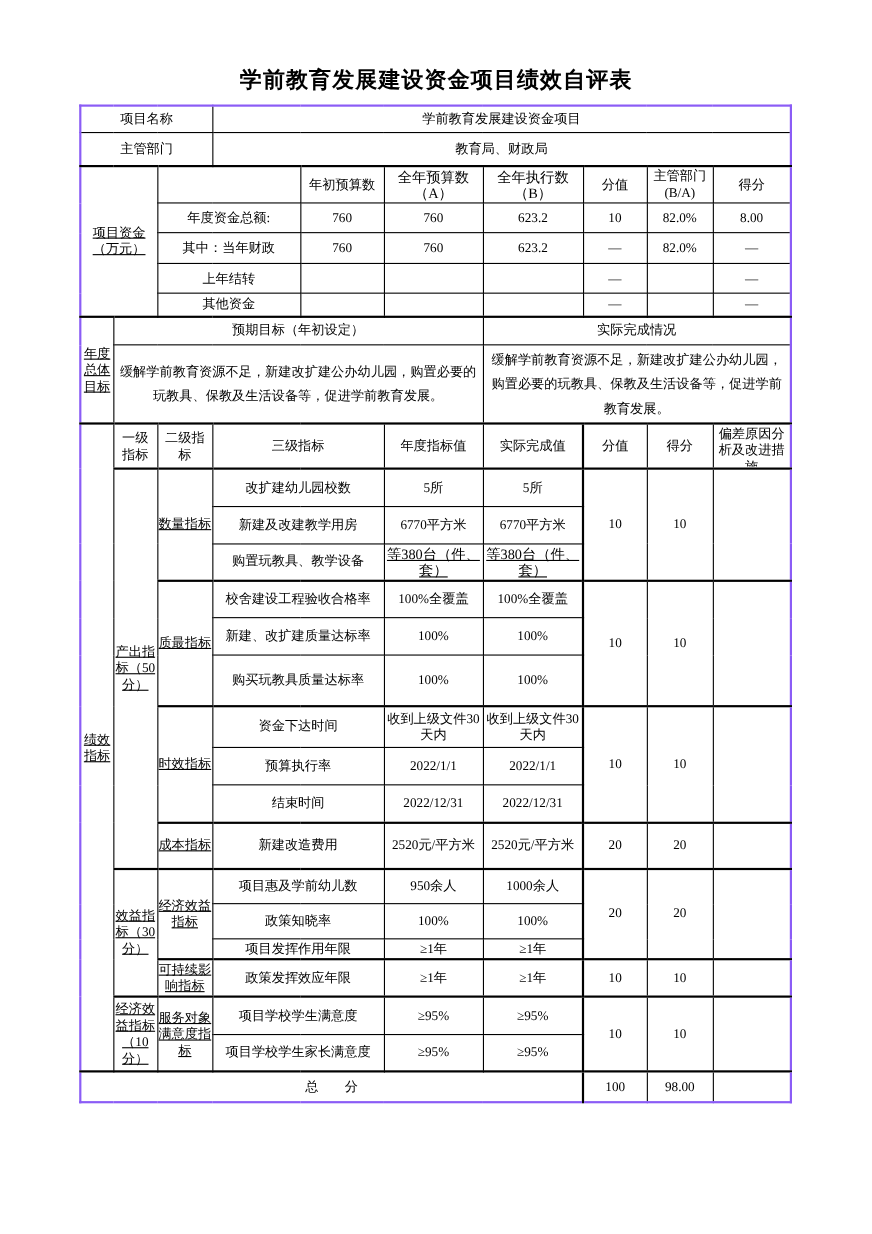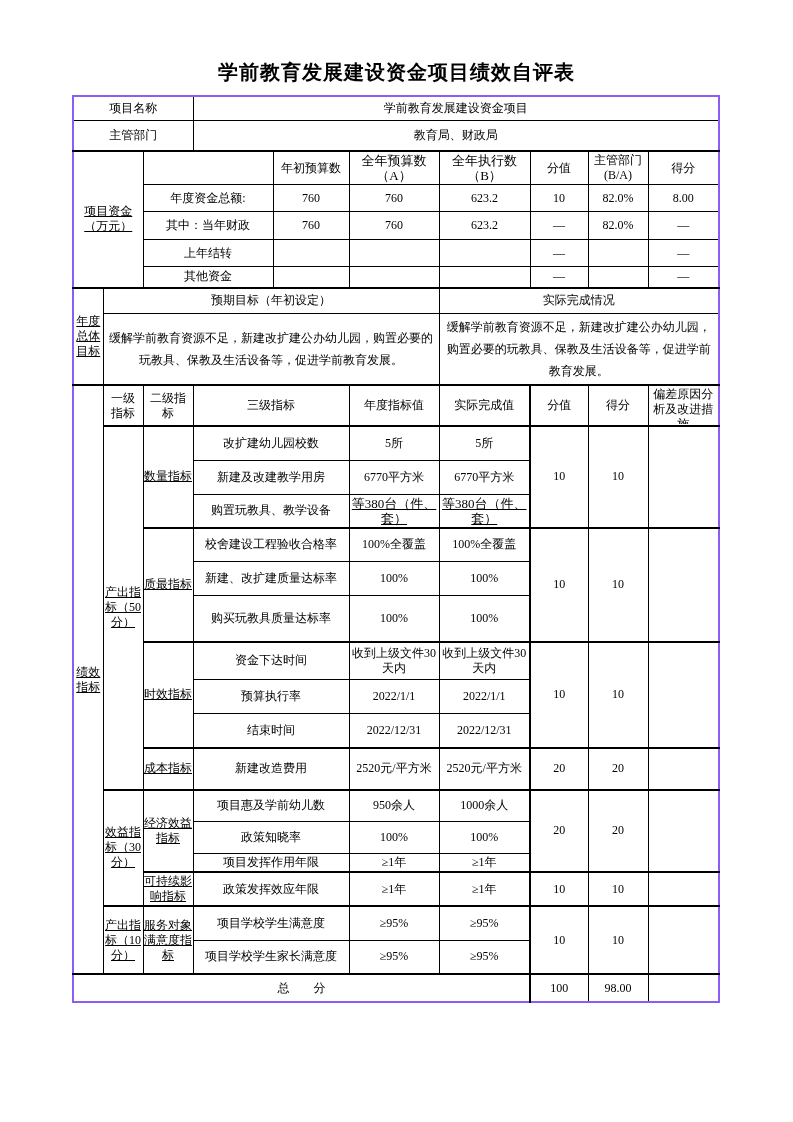--- a/index.html
+++ b/index.html
@@ -250,21 +250,21 @@
       <td class="bt pad0">可持续影响指标</td>
       <td colspan="2" class="l bt">政策发挥效应年限</td>
       <td class="bt">≥1年</td>
       <td class="bt">≥1年</td>
       <td class="bt bl">10</td>
       <td class="bt">10</td>
       <td class="bt"></td>
     </tr>
 
     <tr style="height:34px">
-      <td rowspan="2" class="bt pad0">产出指标（10分）</td>
+      <td rowspan="2" class="bt pad0">经济效益指标（10分）</td>
       <td rowspan="2" class="bt pad0">服务对象满意度指标</td>
       <td colspan="2" class="l bt">项目学校学生满意度</td>
       <td class="bt">≥95%</td>
       <td class="bt">≥95%</td>
       <td rowspan="2" class="bt bl">10</td>
       <td rowspan="2" class="bt">10</td>
       <td rowspan="2" class="bt"></td>
     </tr>
     <tr style="height:34px">
       <td colspan="2" class="l">项目学校学生家长满意度</td>

